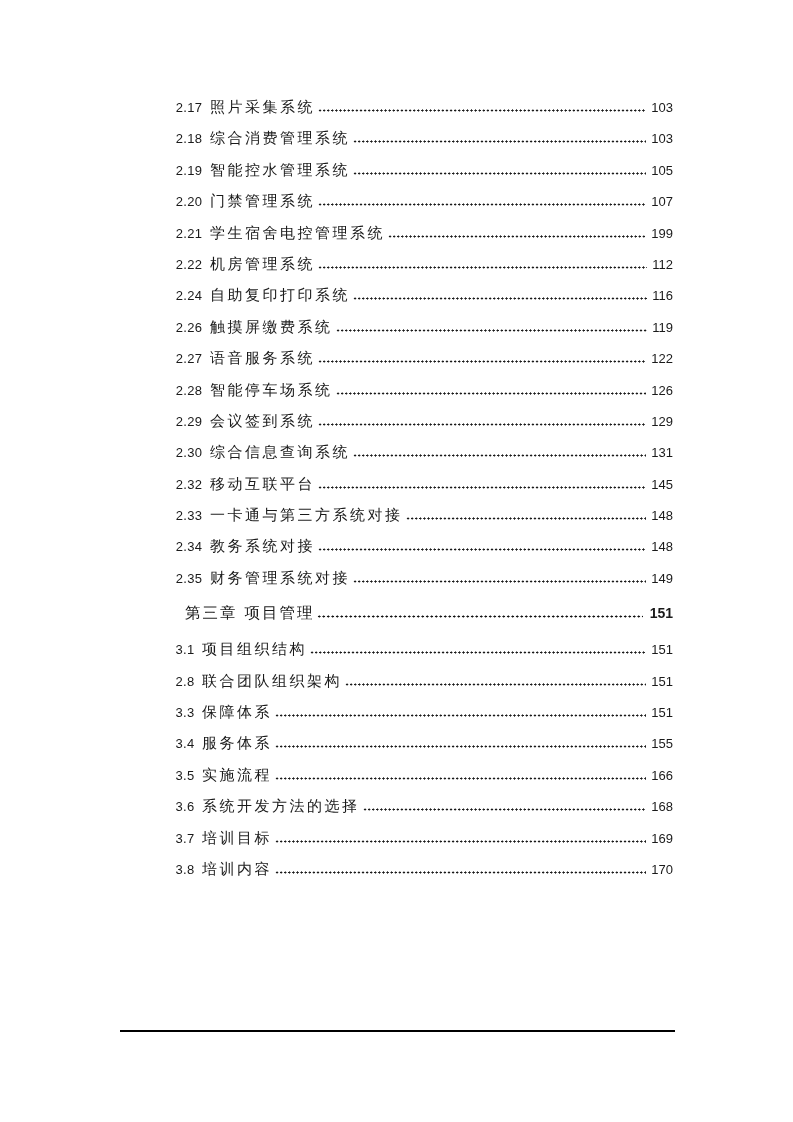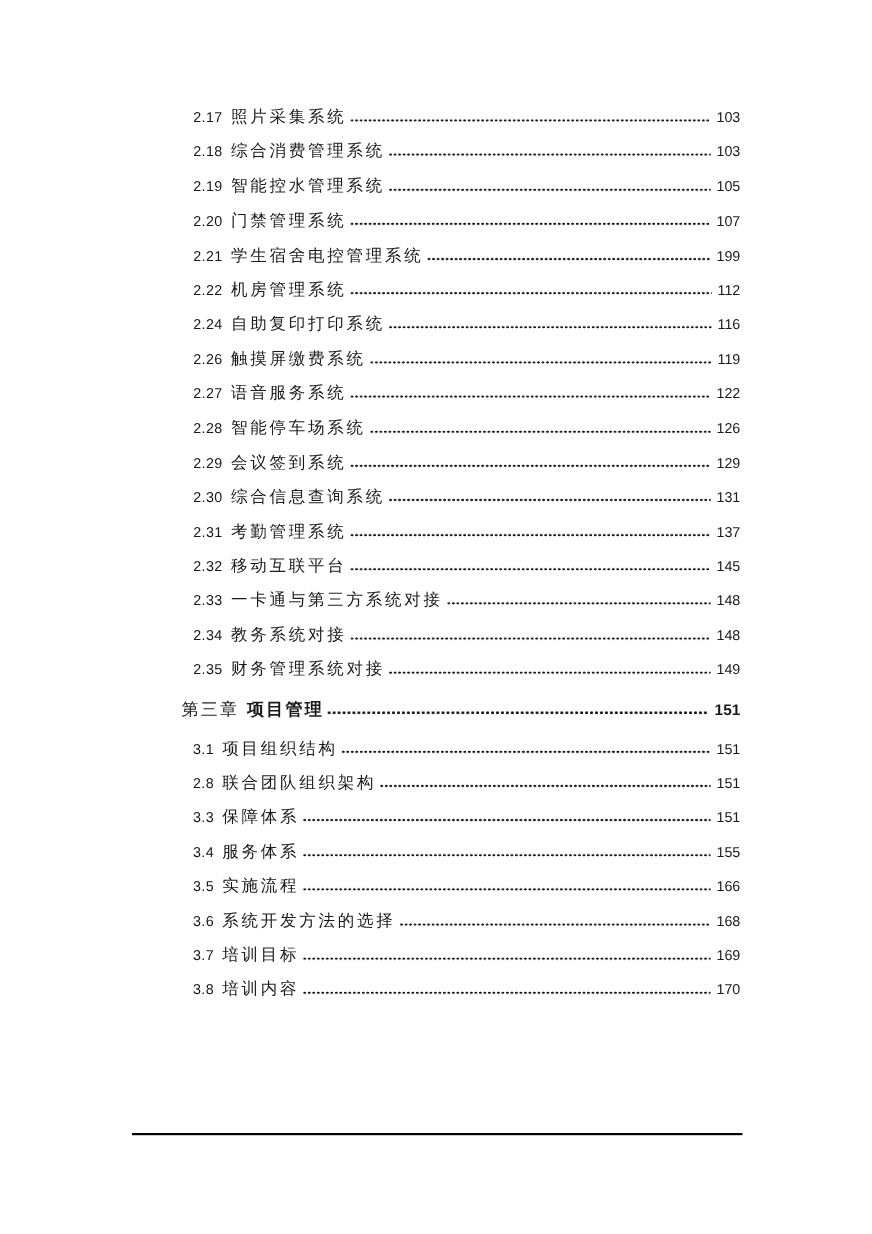--- a/index.html
+++ b/index.html
@@ -65,24 +65,25 @@
     padding-top: 2px;
     margin-left: -3px;
     font-size: 15.5px;
     line-height: 24px;
     white-space: nowrap;
   }
   .h-num {
     flex: none;
     letter-spacing: 2px;
     margin-right: 7px;
+    margin-left: 20px;
   }
   .h-title {
     flex: none;
-    font-weight: bold;
+    font-weight: normal;
     letter-spacing: 2px;
   }
   .toc-heading .leader {
     height: 3.5px;
     margin-left: 2px;
     background-image: radial-gradient(circle at 50% 50%, #111111 1.05px, transparent 1.4px);
     background-size: 4.5px 3.5px;
   }
   .h-page {
     flex: none;
@@ -185,26 +186,20 @@
     <span class="toc-page">129</span>
   </div>
 
   <div class="toc-row">
     <span class="toc-num">2.30</span>
     <span class="toc-title">综合信息查询系统</span>
     <span class="leader"></span>
     <span class="toc-page">131</span>
   </div>
 
-  <div class="toc-row">
-    <span class="toc-num">2.31</span>
-    <span class="toc-title">考勤管理系统</span>
-    <span class="leader"></span>
-    <span class="toc-page">137</span>
-  </div>
 
   <div class="toc-row">
     <span class="toc-num">2.32</span>
     <span class="toc-title">移动互联平台</span>
     <span class="leader"></span>
     <span class="toc-page">145</span>
   </div>
 
   <div class="toc-row">
     <span class="toc-num">2.33</span>

